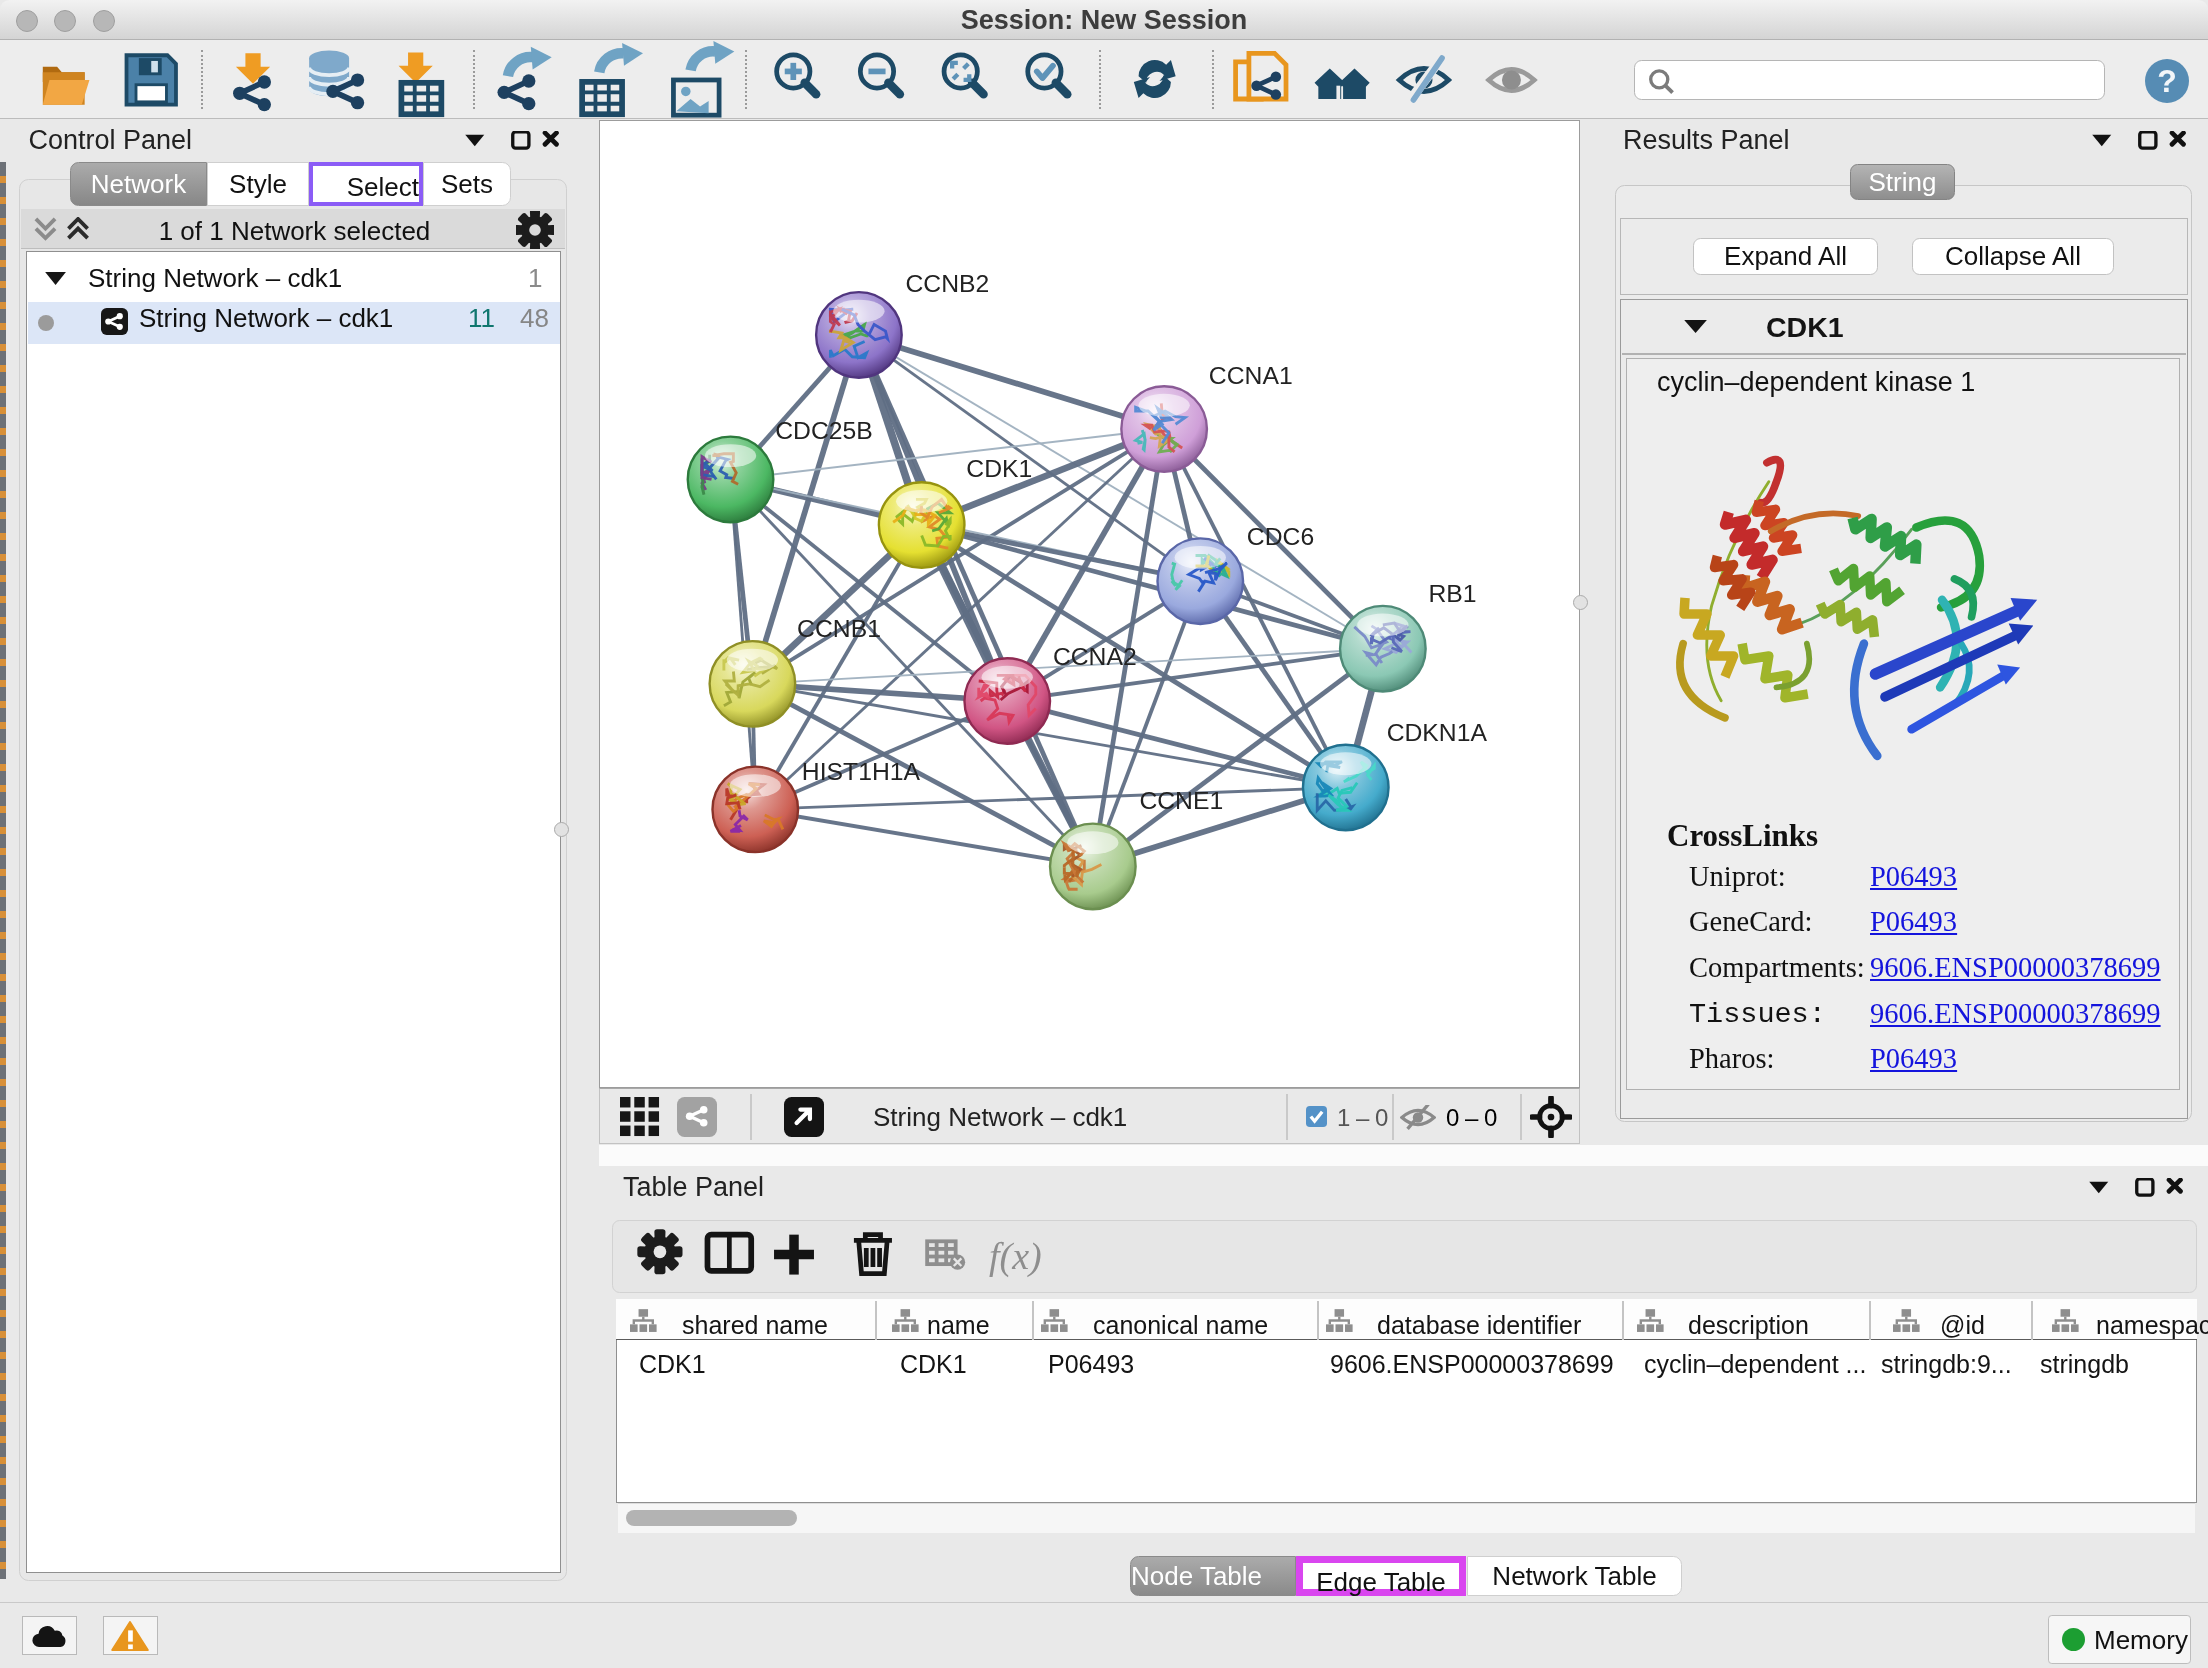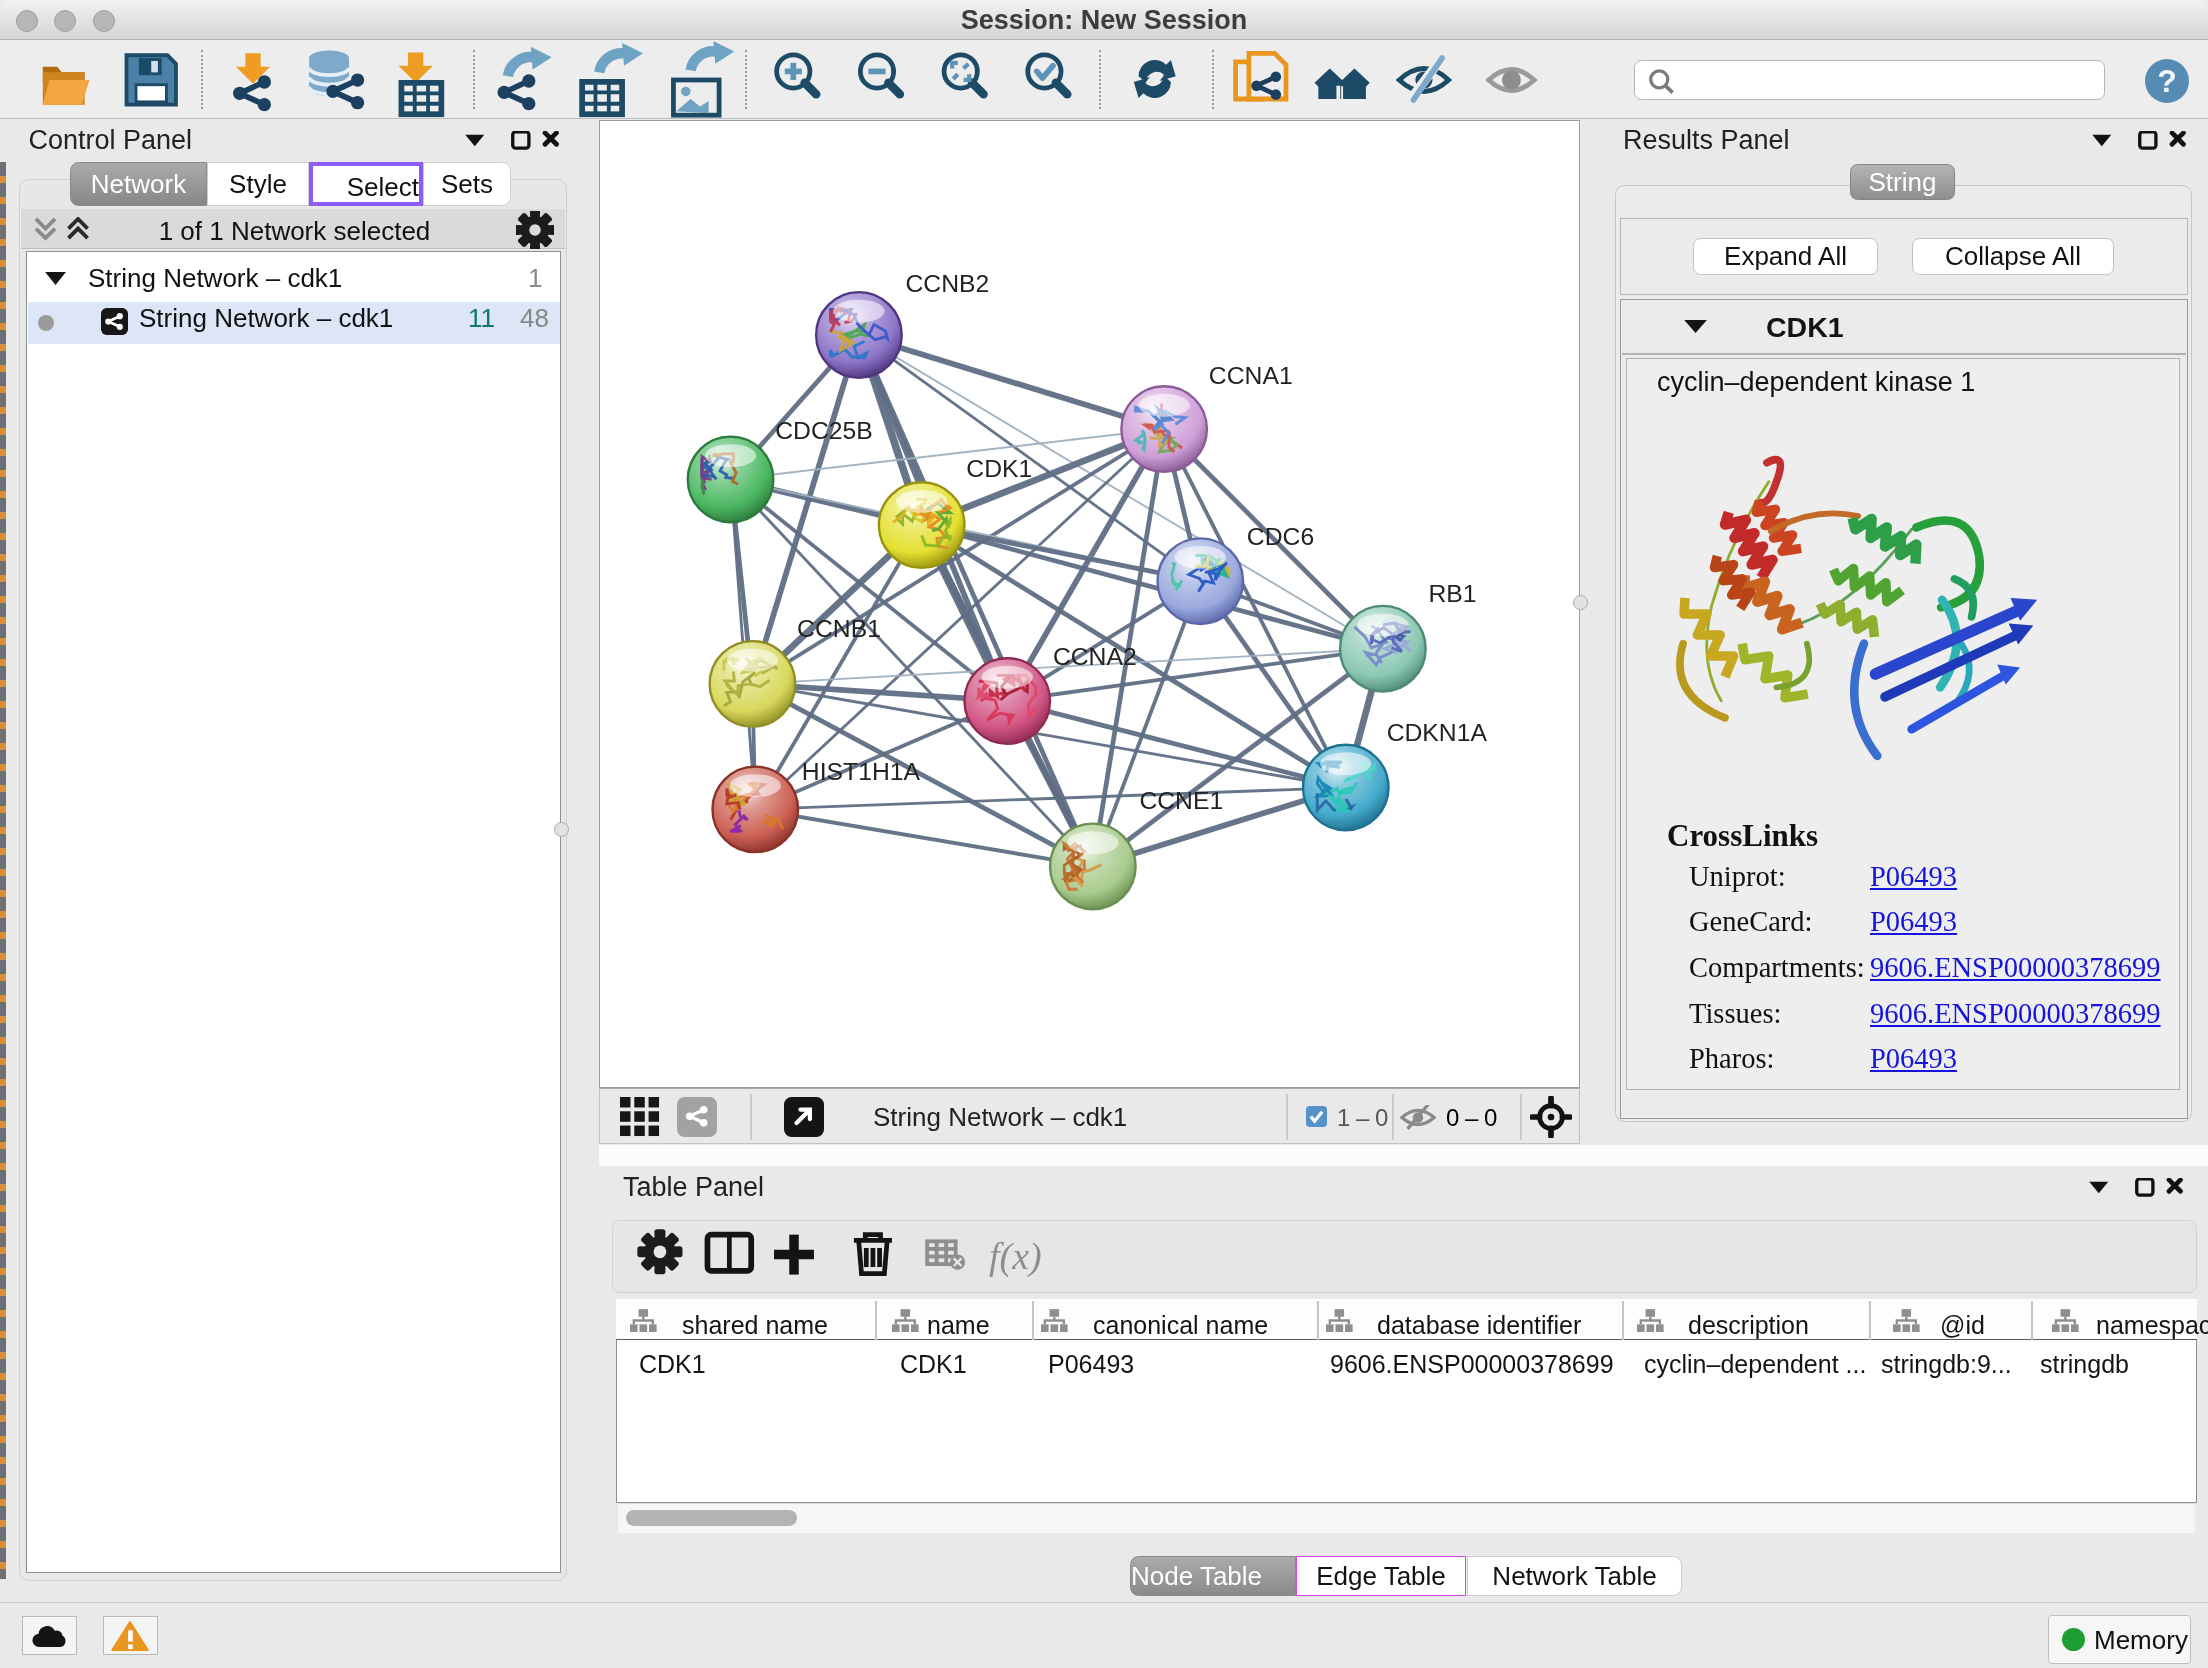--- a/index.html
+++ b/index.html
@@ -485,21 +485,21 @@
     <path d="M122 300 L125 317 L150 313 L146 337 L170 333 L167 357 L191 353" fill="none" stroke="#a0b52a" stroke-width="10" stroke-linejoin="round"></path>
     <path d="M190 300 q12 42 -32 46" fill="none" stroke="#7aa030" stroke-width="6" stroke-linecap="round"></path>
   </svg>
 <div class="abs" style="left:1667px;top:818px;font-family:'Liberation Serif',serif;font-size:31px;font-weight:bold;color:#111">CrossLinks</div>
 <div class="abs" style="left:1689px;top:861px;font-family:'Liberation Serif',serif;font-size:28.5px;color:#111">Uniprot:</div>
 <div class="abs" style="left:1870px;top:861px;font-family:'Liberation Serif',serif;font-size:28.5px;color:#1414dd;text-decoration:underline">P06493</div>
 <div class="abs" style="left:1689px;top:906px;font-family:'Liberation Serif',serif;font-size:28.5px;color:#111">GeneCard:</div>
 <div class="abs" style="left:1870px;top:906px;font-family:'Liberation Serif',serif;font-size:28.5px;color:#1414dd;text-decoration:underline">P06493</div>
 <div class="abs" style="left:1689px;top:952px;font-family:'Liberation Serif',serif;font-size:28.5px;color:#111">Compartments:</div>
 <div class="abs" style="left:1870px;top:952px;font-family:'Liberation Serif',serif;font-size:28.5px;color:#1414dd;text-decoration:underline">9606.ENSP00000378699</div>
-<div class="abs" style="left:1689px;top:998px;font-family:Liberation Serif, serif;font-size:28.5px;color:#111">Tissues:</div>
+<div class="abs" style="left:1689px;top:998px;font-family:Liberation Mono, monospace;font-size:28.5px;color:#111">Tissues:</div>
 <div class="abs" style="left:1870px;top:998px;font-family:'Liberation Serif',serif;font-size:28.5px;color:#1414dd;text-decoration:underline">9606.ENSP00000378699</div>
 <div class="abs" style="left:1689px;top:1043px;font-family:'Liberation Serif',serif;font-size:28.5px;color:#111">Pharos:</div>
 <div class="abs" style="left:1870px;top:1043px;font-family:'Liberation Serif',serif;font-size:28.5px;color:#1414dd;text-decoration:underline">P06493</div>
 <div class="ptitle" style="left:623px;top:1172px">Table Panel</div>
 <svg class="abs" style="left:2089px;top:1178px" width="105" height="19" viewBox="0 0 110 20">
     <path d="M0 4 l20 0 l-10 12 z" fill="#111"></path>
     <rect x="50" y="1" width="17" height="17" rx="3" fill="none" stroke="#111" stroke-width="3.5"></rect>
     <path d="M84 2 l12 12 m0 -12 l-12 12" stroke="#111" stroke-width="5" stroke-linecap="round"></path>
   </svg>
 <div class="abs" style="left:612px;top:1220px;width:1585px;height:73px;background:#e6e6e6;border:1px solid #d2d2d2;border-radius:7.6px"></div>
@@ -611,21 +611,21 @@
 <div class="abs" style="left:639px;top:1350px;font-size:25px;color:#141414">CDK1</div>
 <div class="abs" style="left:900px;top:1350px;font-size:25px;color:#141414">CDK1</div>
 <div class="abs" style="left:1048px;top:1350px;font-size:25px;color:#141414">P06493</div>
 <div class="abs" style="left:1330px;top:1350px;font-size:25px;color:#141414">9606.ENSP00000378699</div>
 <div class="abs" style="left:1644px;top:1350px;font-size:25px;color:#141414">cyclin–dependent ...</div>
 <div class="abs" style="left:1881px;top:1350px;font-size:25px;color:#141414">stringdb:9...</div>
 <div class="abs" style="left:2040px;top:1350px;font-size:25px;color:#141414">stringdb</div>
 <div class="abs" style="left:618px;top:1503px;width:1577px;height:30px;background:#f6f6f6;border-top:1px solid #ddd"></div>
 <div class="abs" style="left:626px;top:1510px;width:171px;height:16px;background:#b3b3b3;border-radius:8.6px"></div>
 <div class="abs" style="left:1130px;top:1556px;width:166px;height:40px;background:linear-gradient(#ababab,#8a8a8a);color:#fff;border:1px solid #8a8a8a;border-radius:8.6px 0 0 8.6px;font-size:26px;line-height:38px">Node Table</div>
-<div class="abs" style="left:1296px;top:1556px;width:170px;height:40px;background:#fff;color:#111;border:1px solid #d946ef;font-size:26px;text-align:center;line-height:38px">Edge Table</div>
+<div class="abs" style="left:1296px;top:1556px;width:170px;height:40px;background:#fff;color:#111;border:7px solid #d946ef;font-size:26px;text-align:center;line-height:38px">Edge Table</div>
 <div class="abs" style="left:1467px;top:1556px;width:215px;height:40px;background:#fff;color:#111;border:1px solid #cfcfcf;border-radius:0 8.6px 8.6px 0;font-size:26px;text-align:center;line-height:38px">Network Table</div>
 <div class="abs" style="left:0;top:1602px;width:2208px;height:67px;background:#e9e9e9;border-top:1.9px solid #c9c9c9"></div>
 <div class="abs" style="left:22px;top:1616px;width:55px;height:39px;background:#f4f4f4;border:1.9px solid #b9b9b9"></div>
 <svg class="abs" style="left:29.5px;top:1624px" width="40" height="25" viewBox="0 0 42 26">
     <path d="M10 24 a7 7 0 0 1 -1 -14 a9 9 0 0 1 17 -3 a6 6 0 0 1 8 5 a6.5 6.5 0 0 1 -2 12 z" fill="#141414"></path>
   </svg>
 <div class="abs" style="left:103px;top:1616px;width:55px;height:39px;background:#f4f4f4;border:1.9px solid #b9b9b9"></div>
 <svg class="abs" style="left:110px;top:1621px" width="40" height="30" viewBox="0 0 42 32">
     <path d="M21 1 L40 31 H2 Z" fill="#e8961e" stroke="#e8961e" stroke-width="2" stroke-linejoin="round"></path>
     <rect x="19" y="10" width="5" height="12" fill="#fff"></rect>

